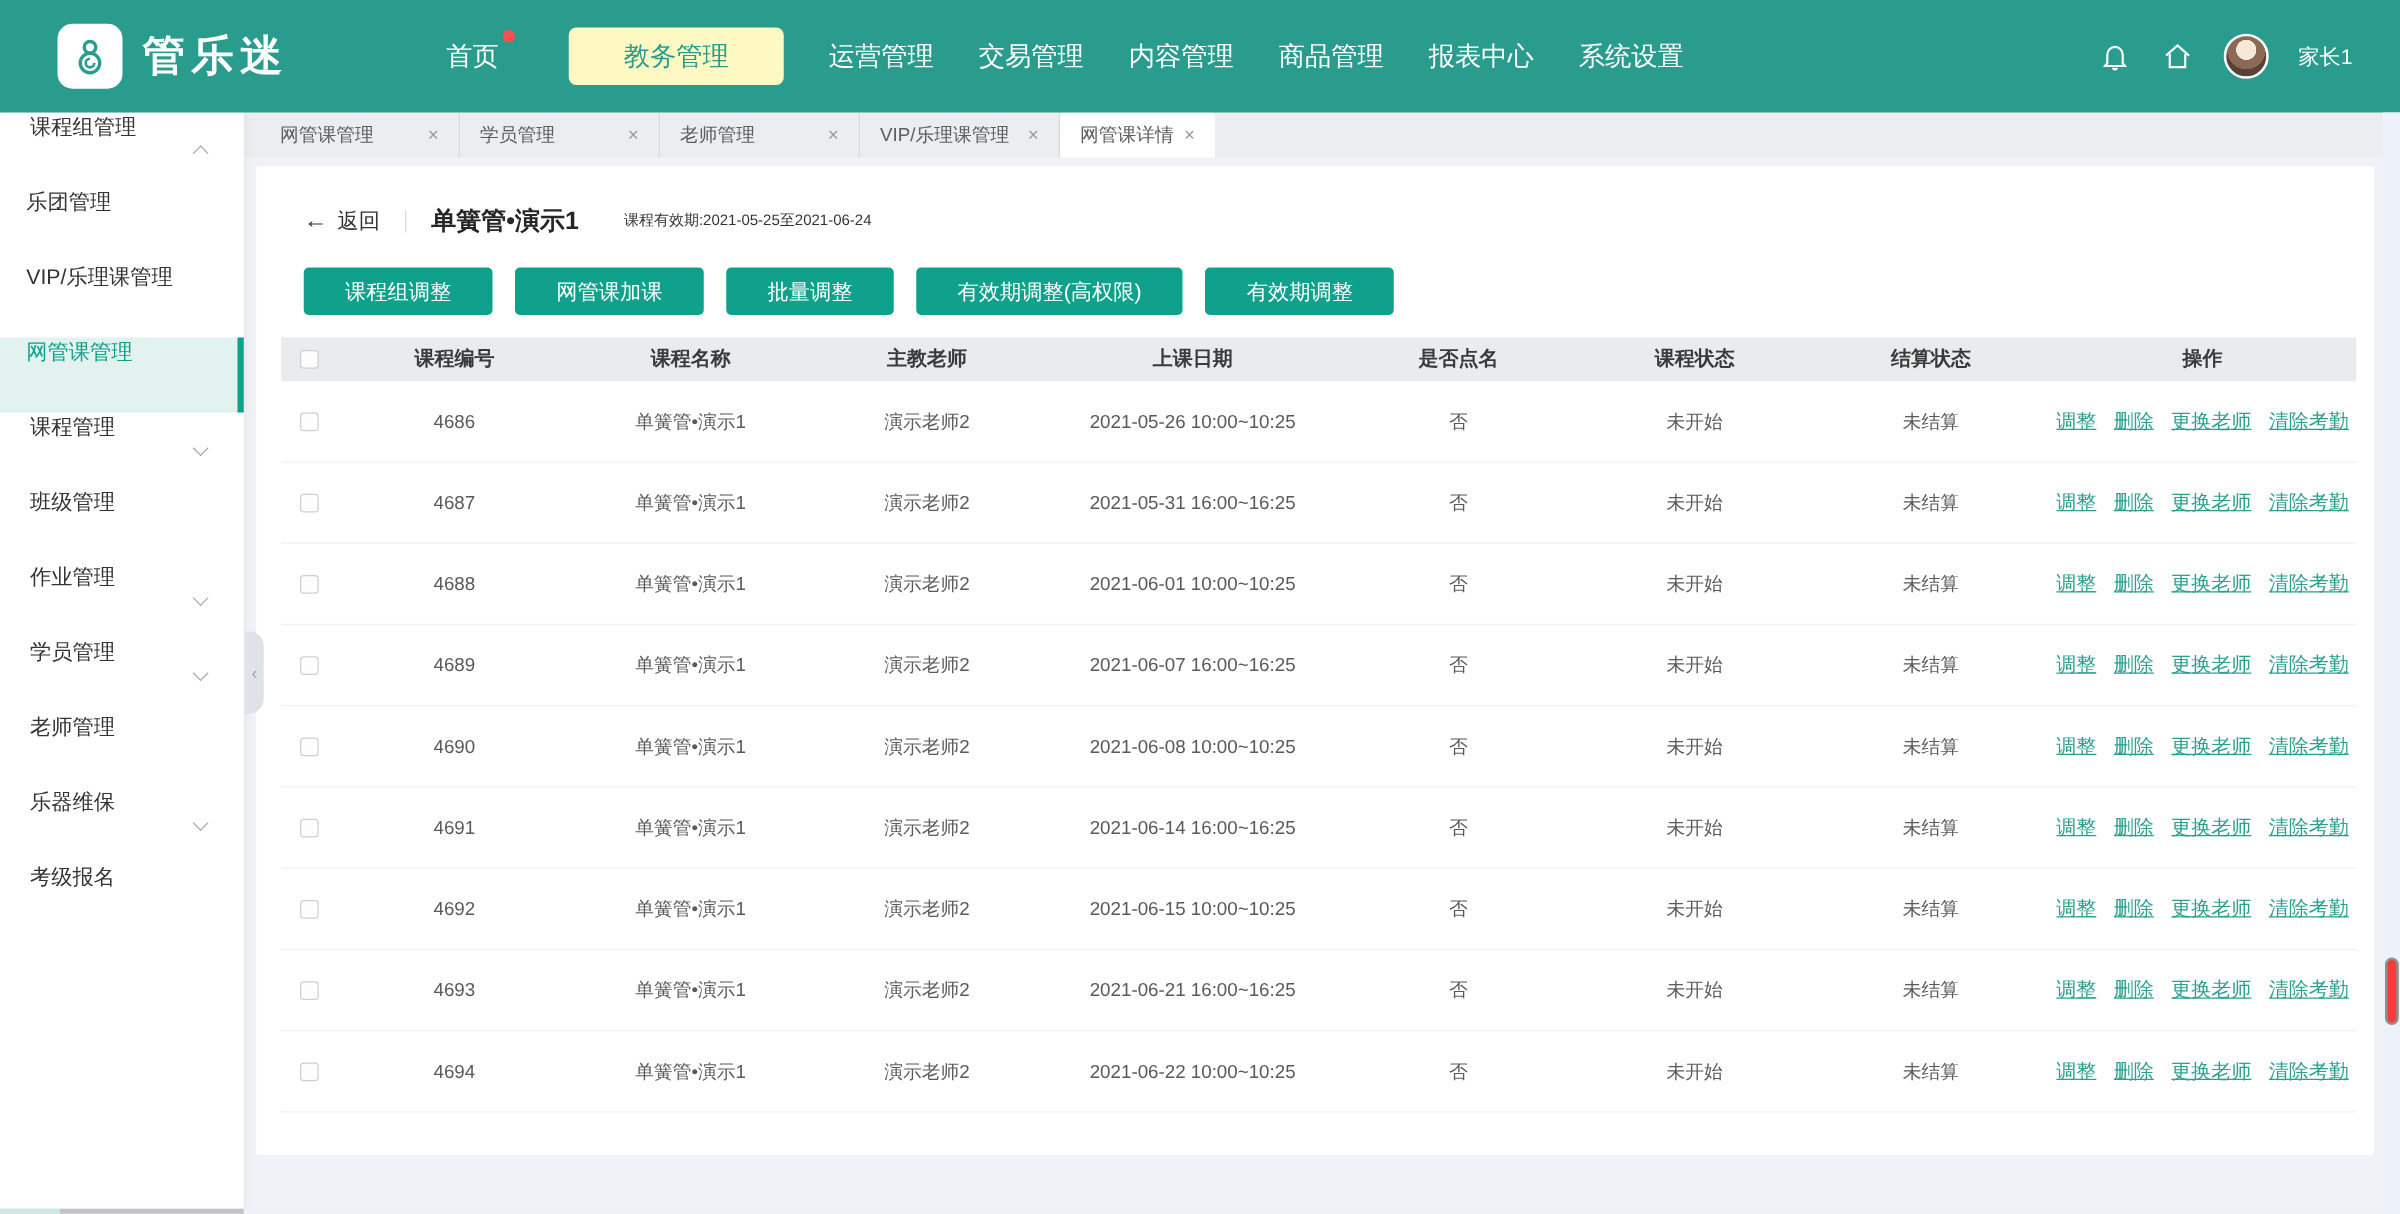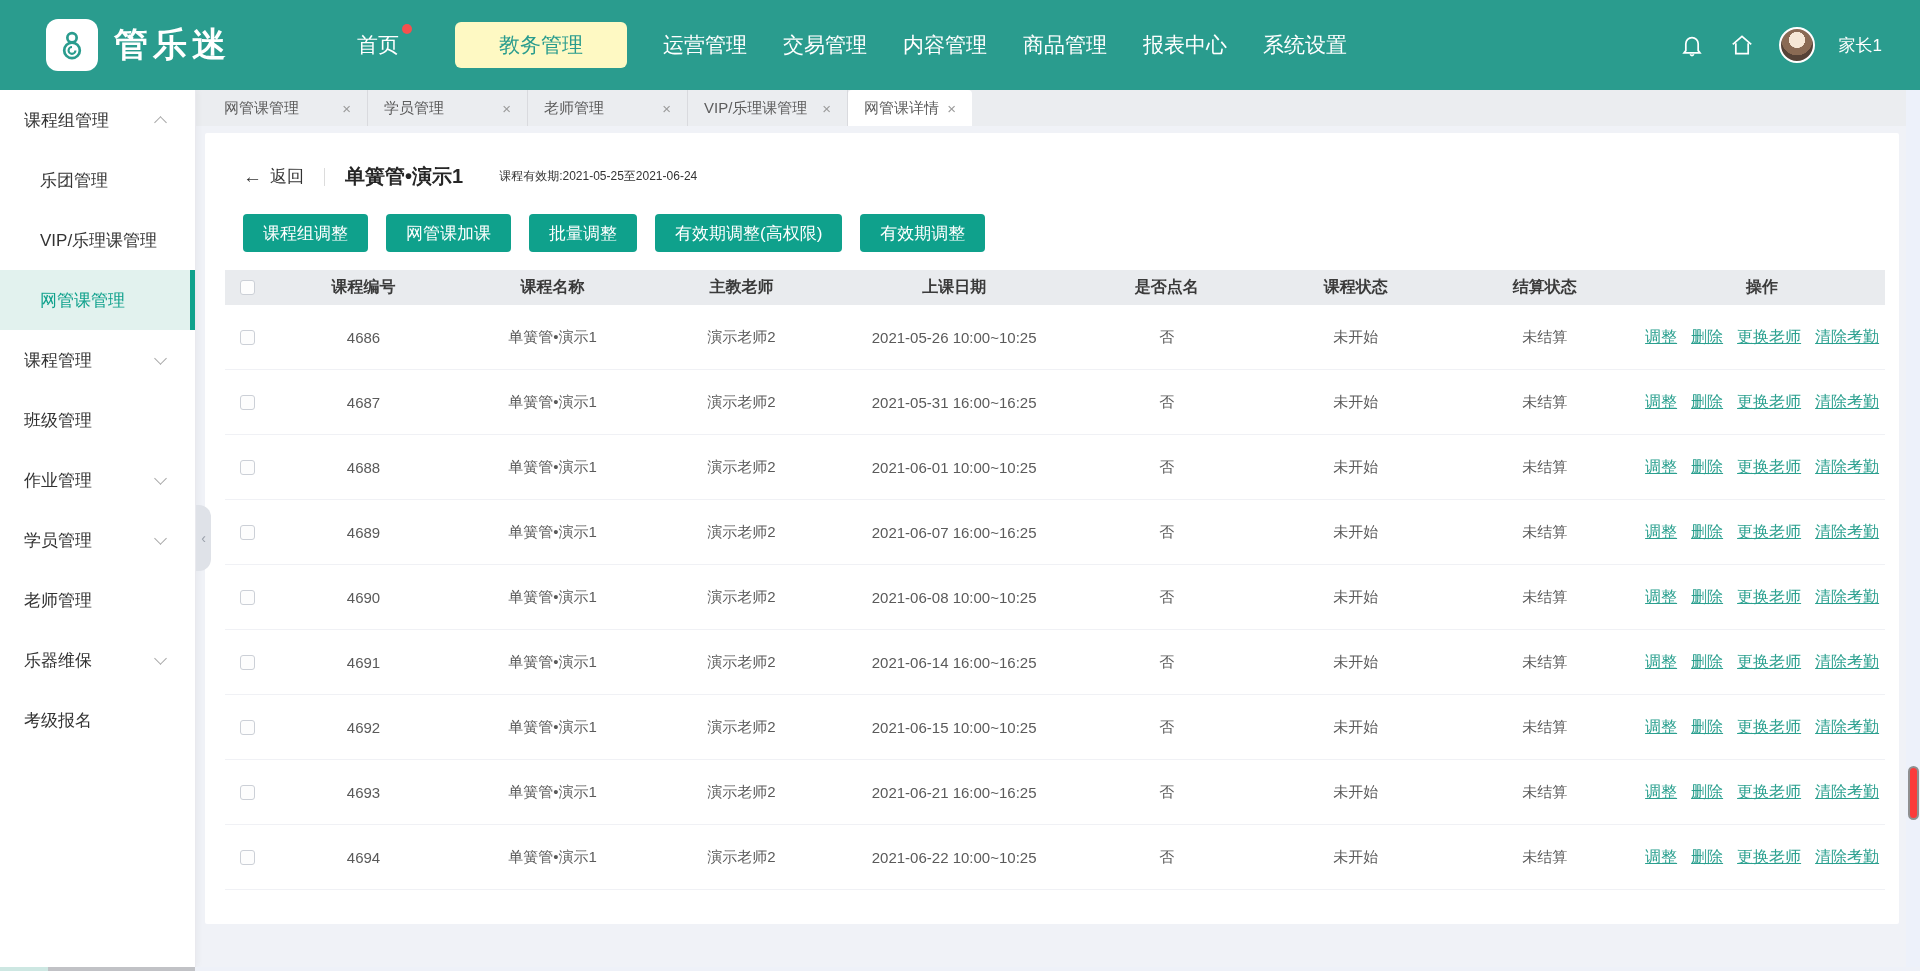--- a/index.html
+++ b/index.html
@@ -22,23 +22,23 @@
   .header-right { margin-left:auto; margin-right:38px; display:flex; align-items:center; gap:24px; }
   .hicon { width:26px; height:26px; display:block; }
   .avatar { width:36px; height:36px; border-radius:50%; border:2px solid #fff;
     background:radial-gradient(circle at 50% 34%, #f6e7d6 0 30%, #8a6a54 31% 58%, #564237 59%);
     overflow:hidden; }
   .user-name { color:#fff; font-size:17px; }
 
   
   .sidebar { position:absolute; left:0; top:90px; width:196px; height:877px;
     background:#fff; border-right:1px solid #e9e9ee; box-shadow:2px 0 6px rgba(0,0,0,.04); z-index:20; }
-  .side-item { height:60px; display:flex; align-items:center; font-size:17px; color:#333;
+  .side-item { height:60px; display:flex; align-items:flex-start; font-size:17px; color:#333;
     cursor:pointer; position:relative; padding-left:24px; }
-  .side-item.child { padding-left:40px; }
+  .side-item.child { padding-left:21px; }
   .side-item.active { background:#e2f2ee; color:#0fa18c; border-right:5px solid #0fa18c; }
   .chev { position:absolute; right:30px; width:9px; height:9px;
     border-right:1.5px solid #a6a6a6; border-bottom:1.5px solid #a6a6a6; }
   .chev.down { transform:rotate(45deg); top:24px; }
   .chev.up { transform:rotate(-135deg); top:28px; }
   .collapse-handle { position:absolute; left:196px; top:505px; width:15px; height:66px;
     background:#dfe2e8; border-radius:0 12px 12px 0; display:flex; align-items:center;
     justify-content:center; color:#9aa0aa; font-size:14px; cursor:pointer; z-index:21; }
 
   
@@ -55,21 +55,21 @@
 
   .title-row { display:flex; align-items:center; padding:30px 0 0 38px; }
   .back-link { display:flex; align-items:center; gap:8px; font-size:17px; color:#333; cursor:pointer; }
   .back-arrow { font-size:19px; color:#333; }
   .title-divider { width:1px; height:18px; background:#dcdcdc; margin:0 20px; }
   .page-title { font-size:20px; font-weight:bold; color:#262626; }
   .validity { font-size:12px; color:#333; margin-left:36px; }
 
   .btn-row { display:flex; gap:18px; padding:24px 0 0 38px; }
   .btn { height:38px; background:#0fa18c; color:#fff; font-size:17px; border:none;
-    border-radius:4px; padding:0 20px; cursor:pointer; font-family:inherit; white-space:nowrap; }
+    border-radius:4px; padding:0 33px; cursor:pointer; font-family:inherit; white-space:nowrap; }
 
   .table { margin:18px 14px 4px 20px; }
   .t-row { display:flex; align-items:center; }
   .t-head { background:#e9ebee; height:35px; }
   .t-head .c { font-size:16px; color:#3a3a3a; font-weight:600; }
   .t-body .t-row { height:65px; border-bottom:1px solid #f0f1f5; }
   .c { flex:1; text-align:center; font-size:15px; color:#5a5a5a; white-space:nowrap; }
   .c-date { flex:1.25; }
   .c-ops { flex:1.3; display:flex; justify-content:center; gap:14px; }
   .c-check { flex:0 0 44px; display:flex; justify-content:center; }

